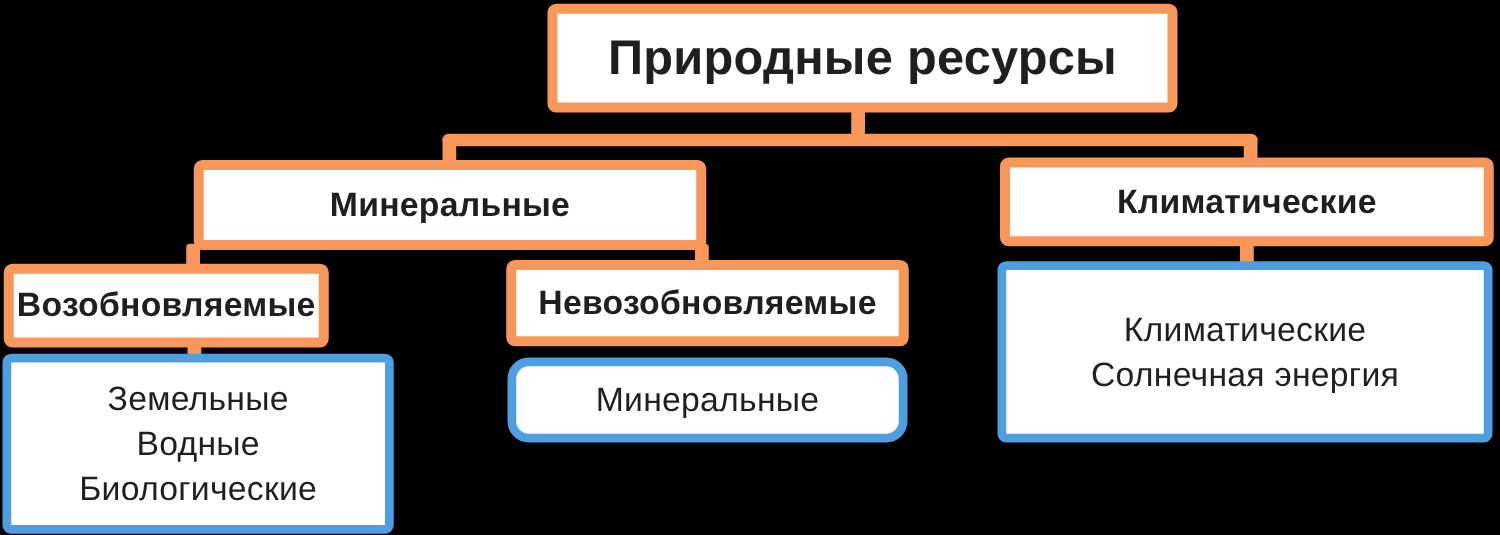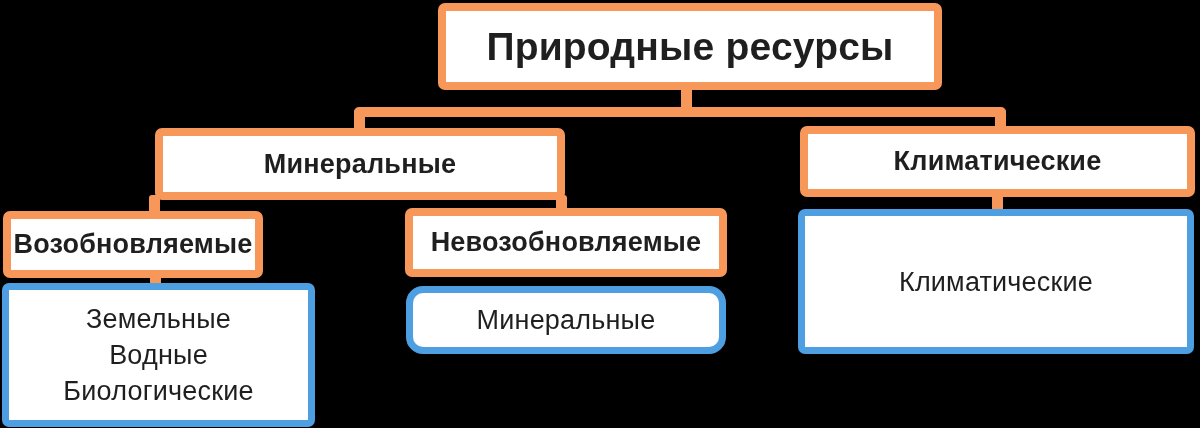--- a/index.html
+++ b/index.html
@@ -110,15 +110,16 @@
     <div class="line">Водные</div>
     <div class="line">Биологические</div>
   </div>
 
   <div class="node blue" id="nonrenewable-items-node">
     <div class="line">Минеральные</div>
   </div>
 
   <div class="node blue" id="inexhaustible-items-node">
     <div class="line">Климатические</div>
+    <div class="line">Солнечная энергия</div>
   </div>
 
 </div>
 
 </body></html>

